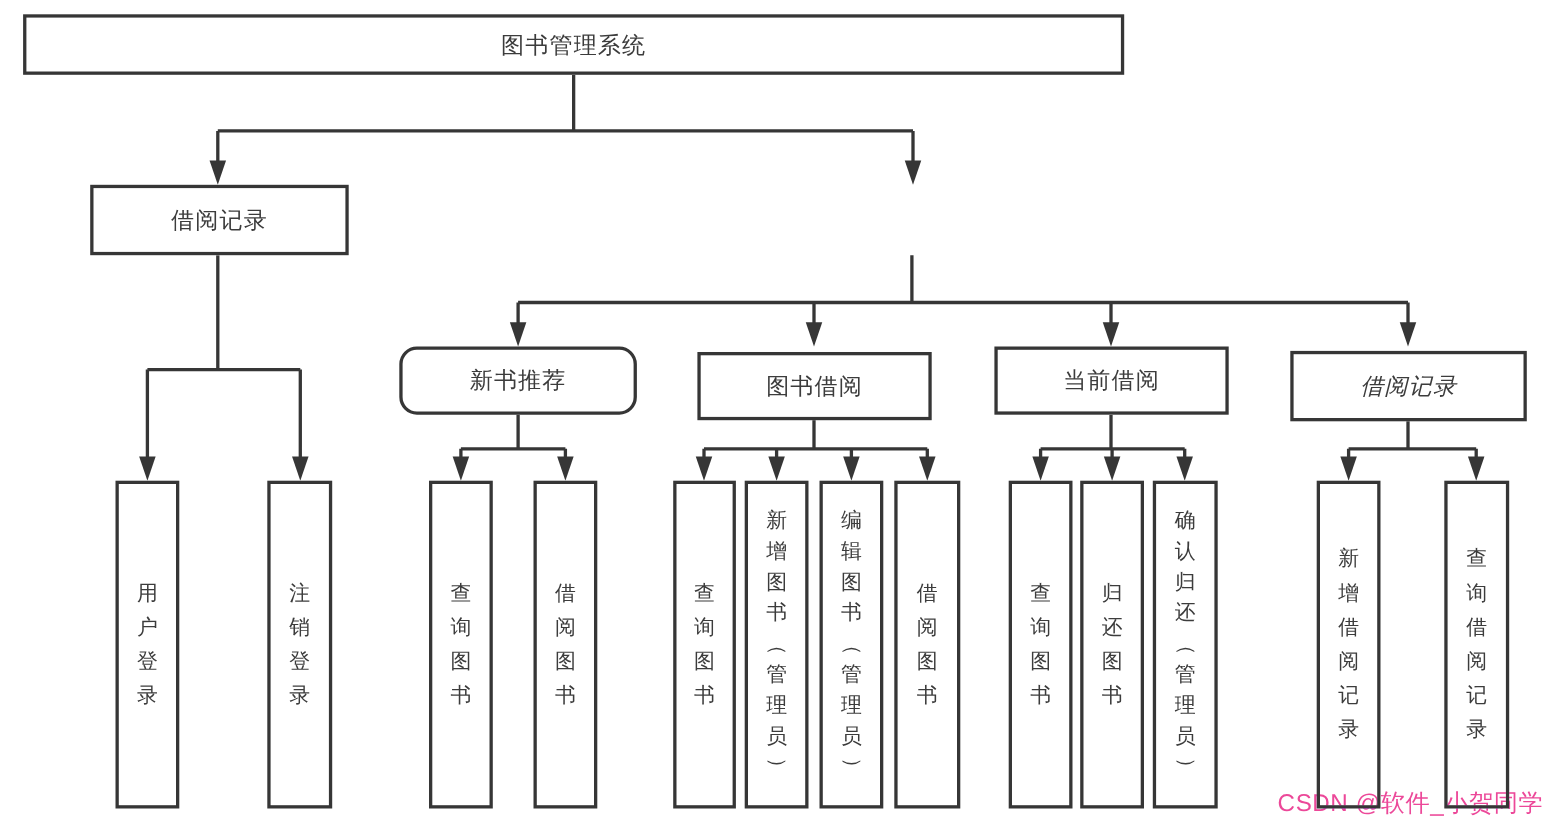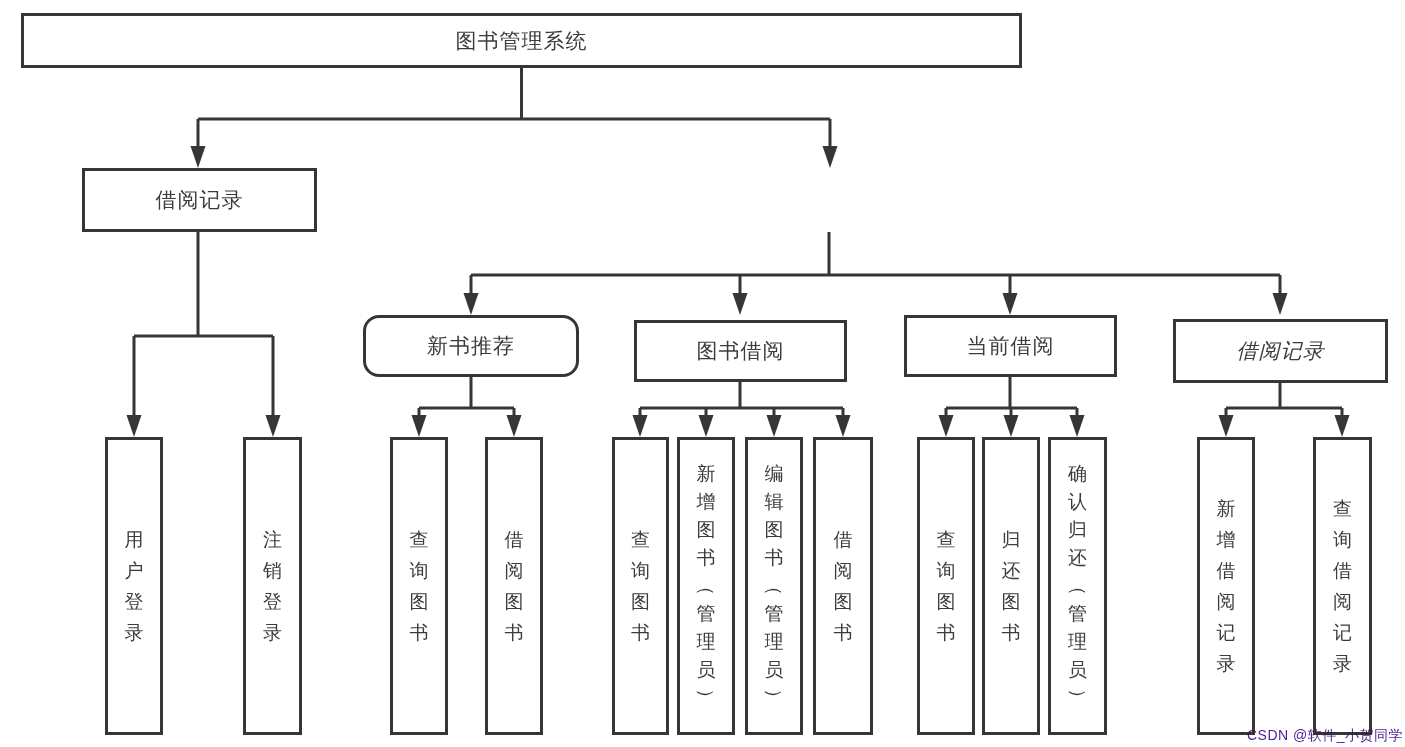--- a/index.html
+++ b/index.html
@@ -31,22 +31,22 @@
   }
   .vchar{
     display:block;height:31px;line-height:31px;
     width:100%;text-align:center;
   }
   .tight .vchar{height:28px;line-height:28px;}
   .vchar.rot{transform:rotate(90deg);}
   #watermark{
     position:absolute;
     right:2px;bottom:2px;
-    font-size:14px;
-    color:#4c1d95;
+    font-size:22px;
+    color:#ec4899;
     mix-blend-mode:darken;
     white-space:nowrap;
     letter-spacing:0.5px;
     margin-left:20px;
   }
 </style>
 </head>
 <body>
 
 <div id="canvas">

